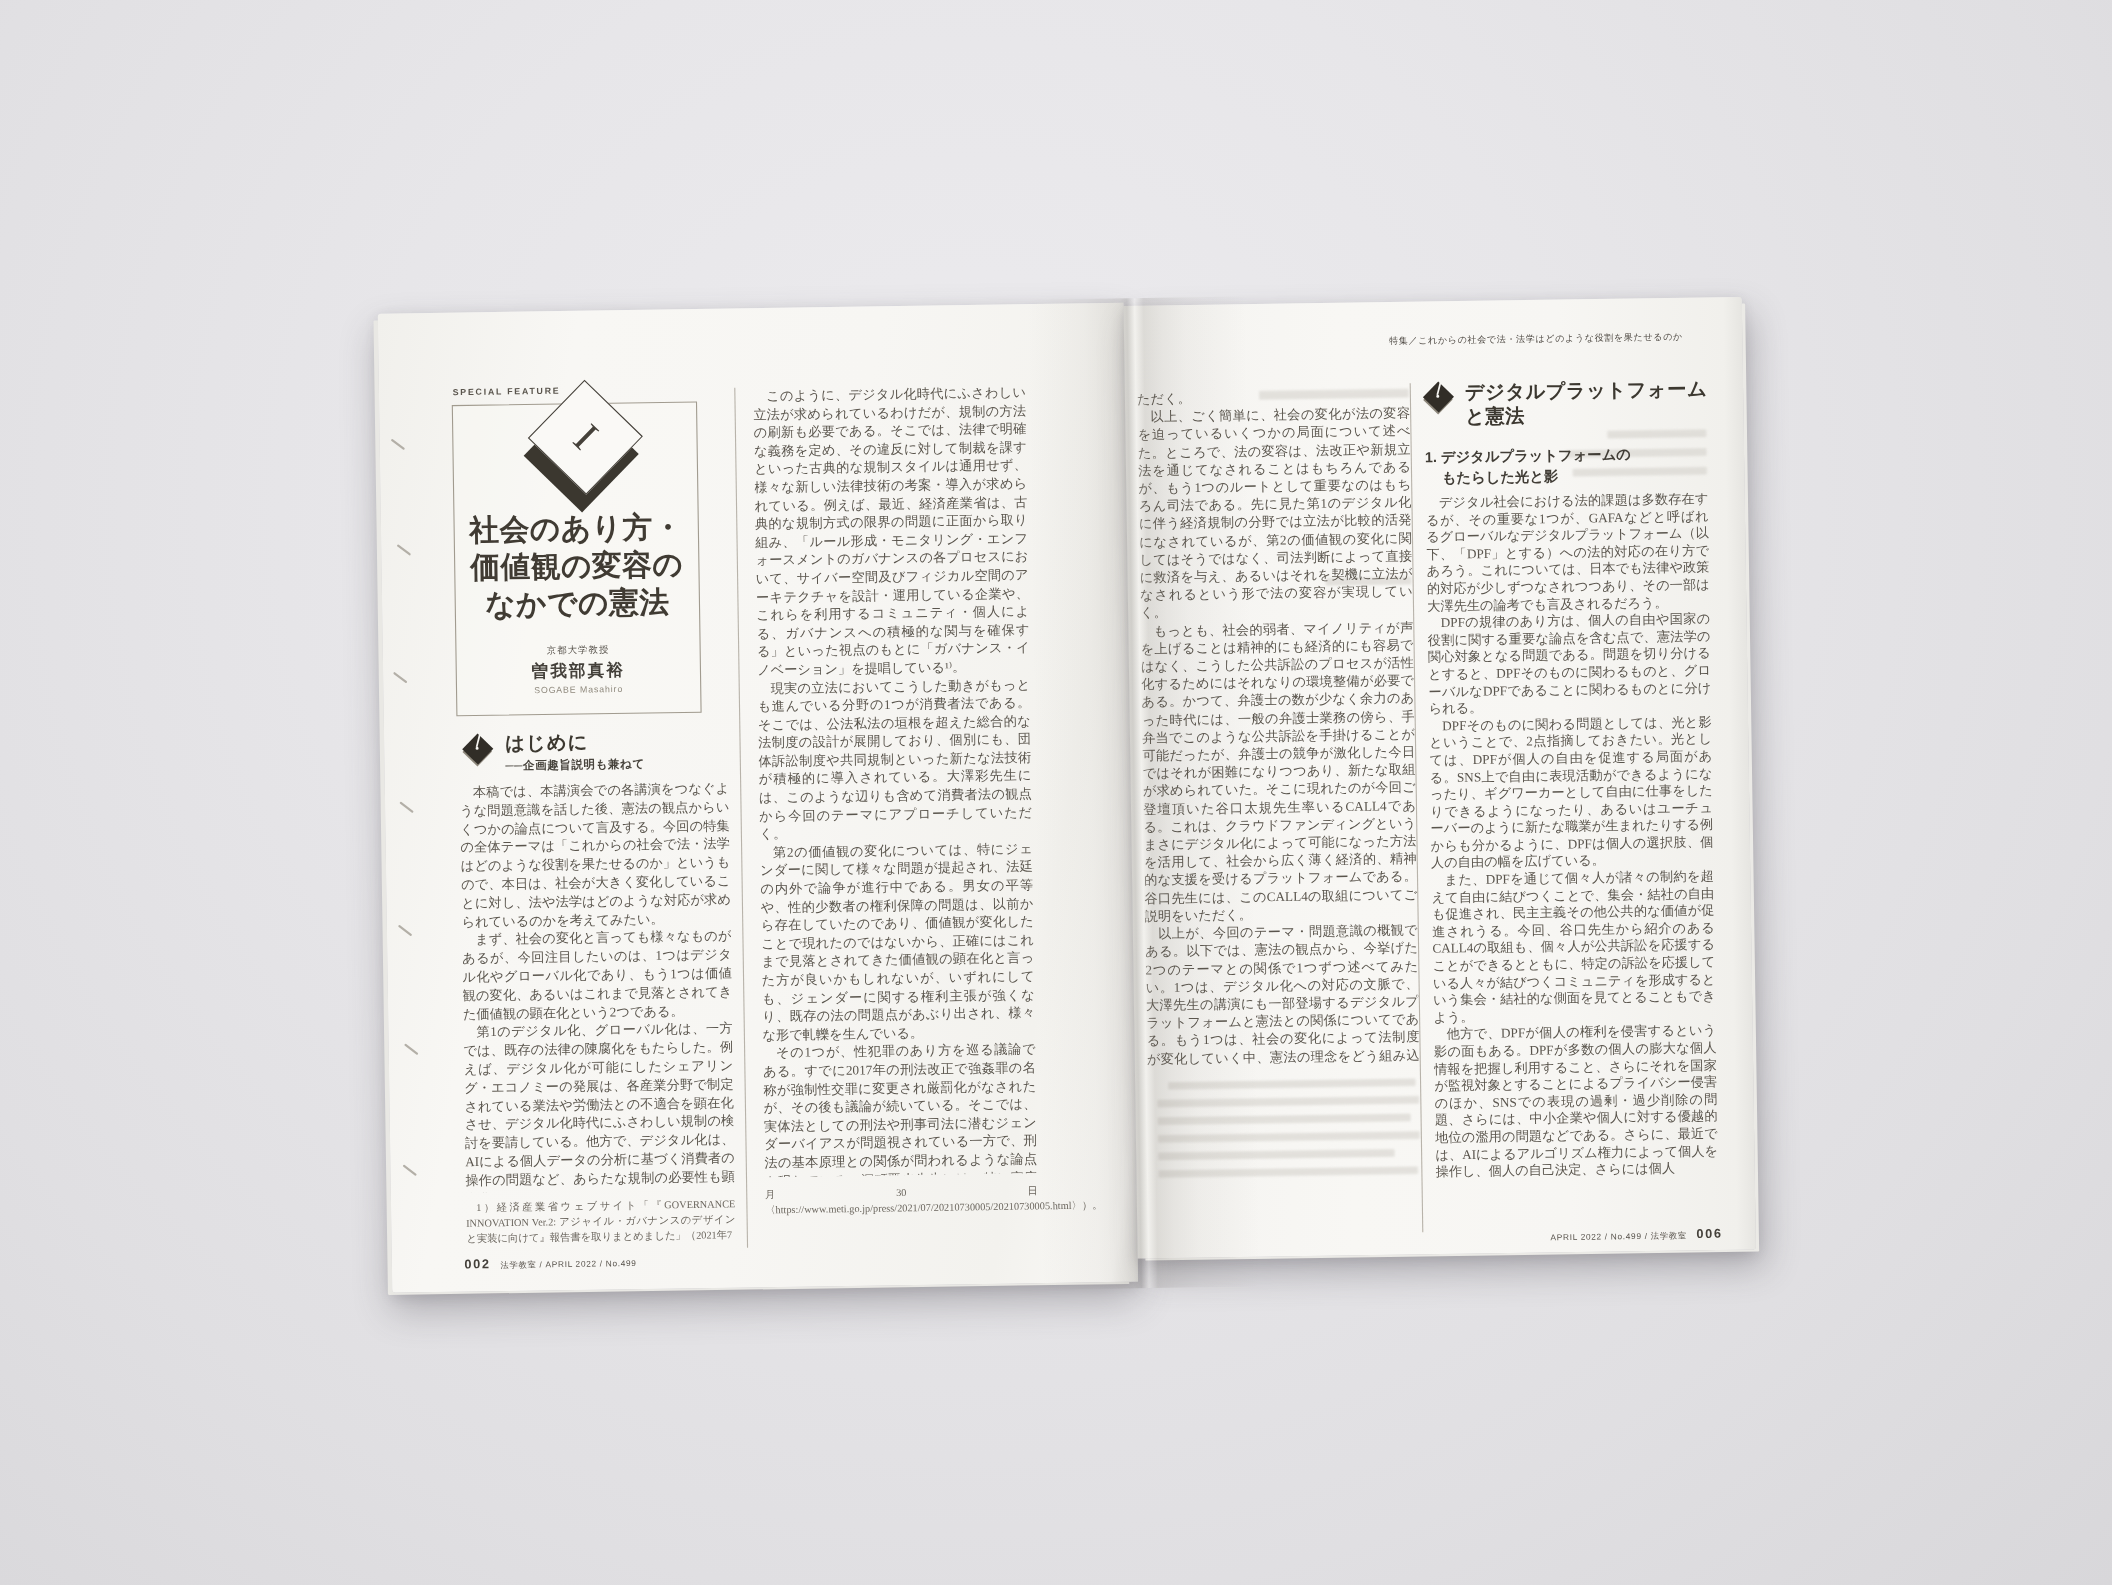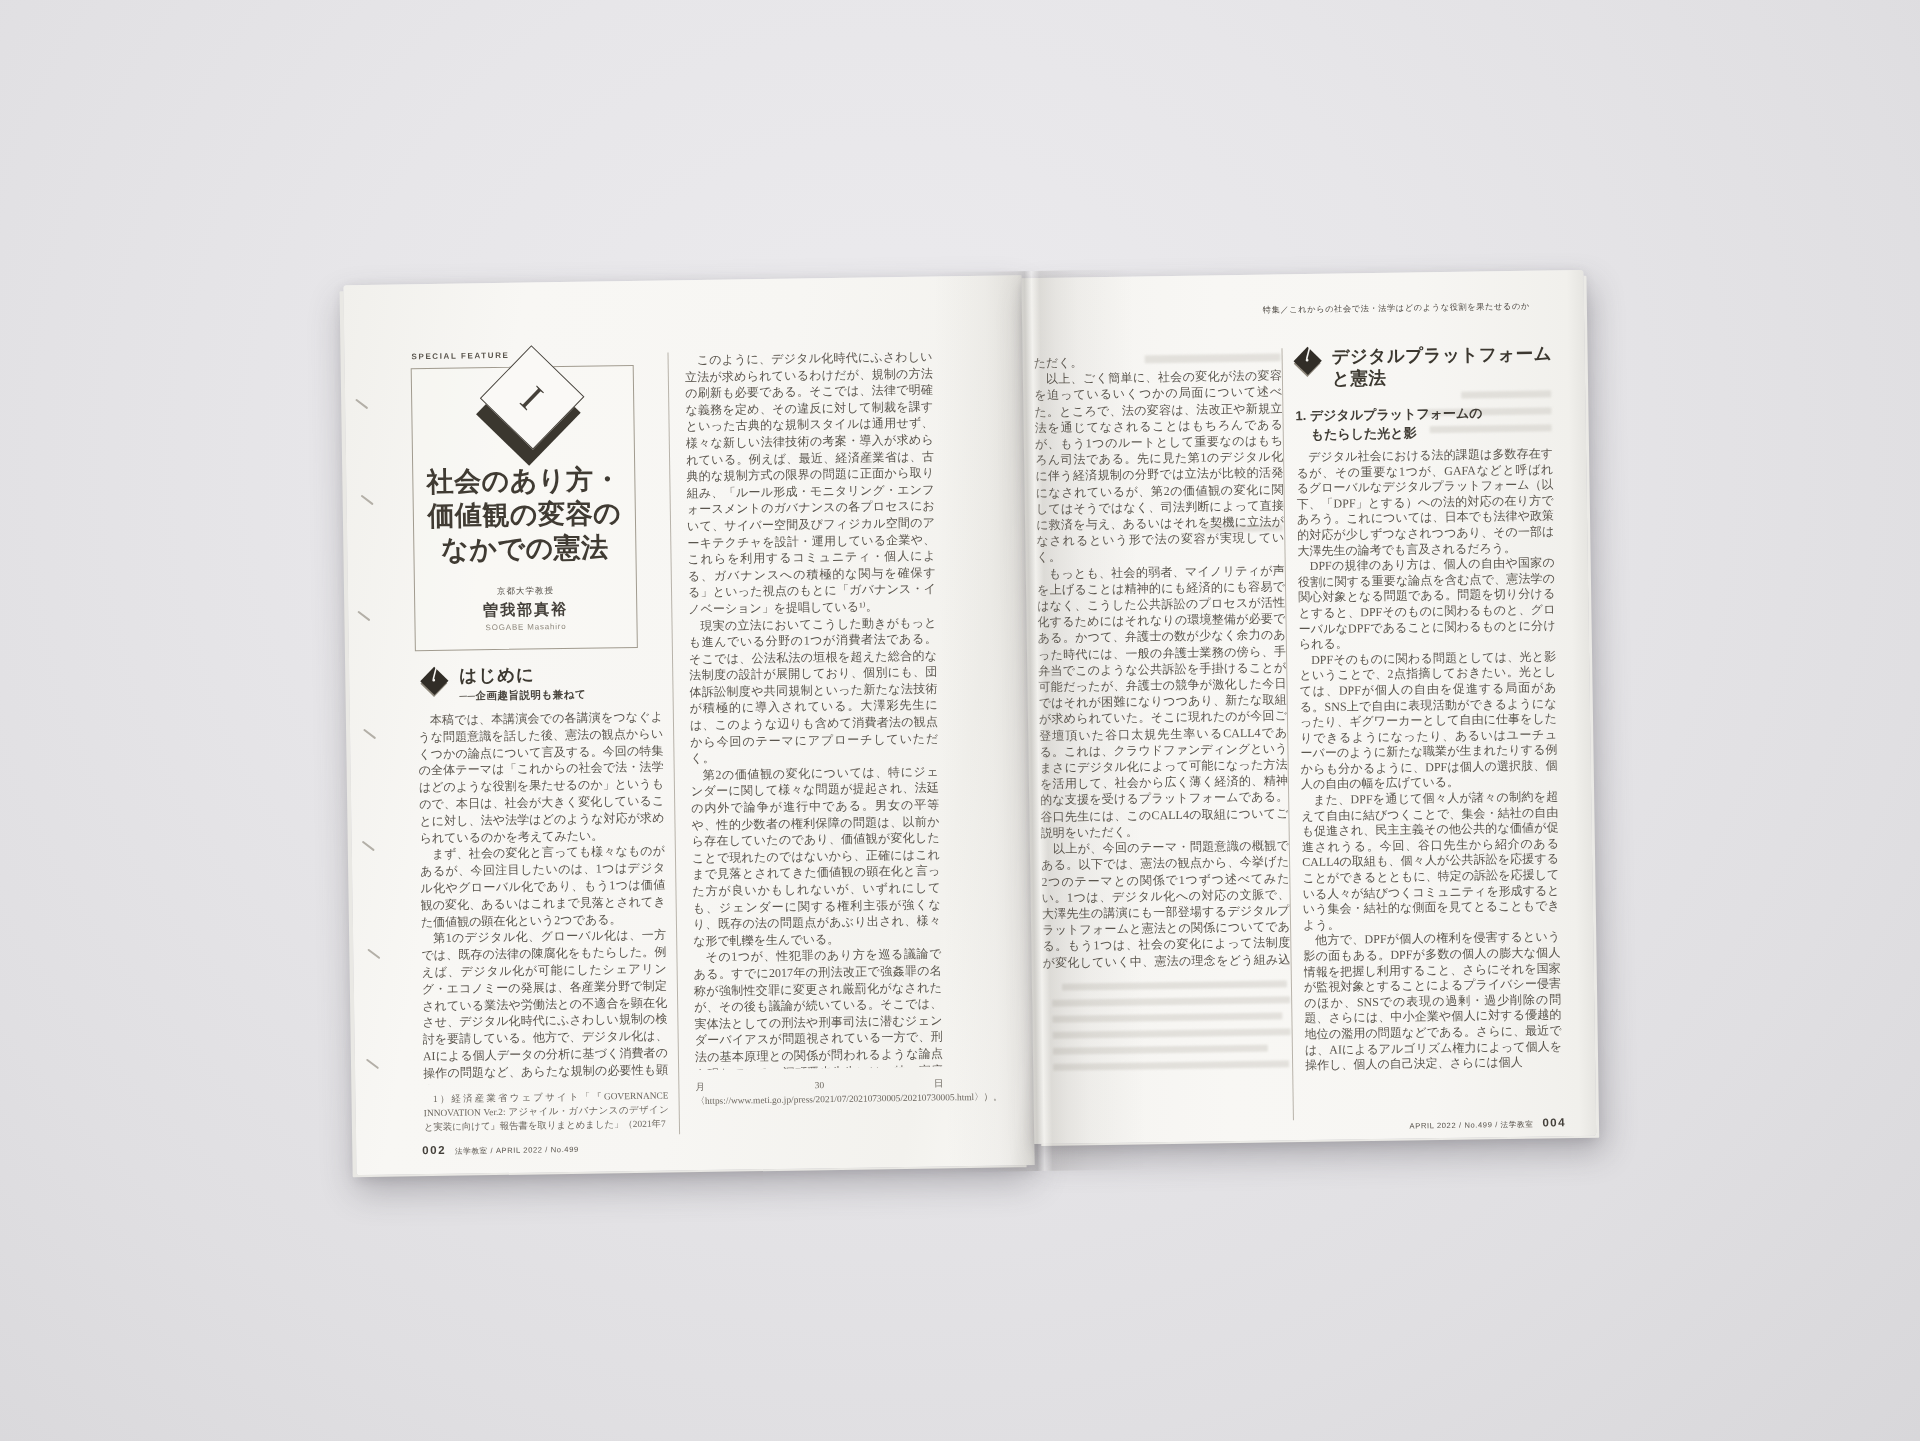--- a/index.html
+++ b/index.html
@@ -236,19 +236,19 @@
       <div class="body-col r-col2">
         <p>デジタル社会における法的課題は多数存在するが、その重要な1つが、GAFAなどと呼ばれるグローバルなデジタルプラットフォーム（以下、「DPF」とする）への法的対応の在り方であろう。これについては、日本でも法律や政策的対応が少しずつなされつつあり、その一部は大澤先生の論考でも言及されるだろう。</p>
         <p>DPFの規律のあり方は、個人の自由や国家の役割に関する重要な論点を含む点で、憲法学の関心対象となる問題である。問題を切り分けるとすると、DPFそのものに関わるものと、グローバルなDPFであることに関わるものとに分けられる。</p>
         <p>DPFそのものに関わる問題としては、光と影ということで、2点指摘しておきたい。光としては、DPFが個人の自由を促進する局面がある。SNS上で自由に表現活動ができるようになったり、ギグワーカーとして自由に仕事をしたりできるようになったり、あるいはユーチューバーのように新たな職業が生まれたりする例からも分かるように、DPFは個人の選択肢、個人の自由の幅を広げている。</p>
         <p>また、DPFを通じて個々人が諸々の制約を超えて自由に結びつくことで、集会・結社の自由も促進され、民主主義その他公共的な価値が促進されうる。今回、谷口先生から紹介のあるCALL4の取組も、個々人が公共訴訟を応援することができるとともに、特定の訴訟を応援している人々が結びつくコミュニティを形成するという集会・結社的な側面を見てとることもできよう。</p>
         <p>他方で、DPFが個人の権利を侵害するという影の面もある。DPFが多数の個人の膨大な個人情報を把握し利用すること、さらにそれを国家が監視対象とすることによるプライバシー侵害のほか、SNSでの表現の過剰・過少削除の問題、さらには、中小企業や個人に対する優越的地位の濫用の問題などである。さらに、最近では、AIによるアルゴリズム権力によって個人を操作し、個人の自己決定、さらには個人</p>
       </div>
 
       <div class="page-footer pf-right">
         <span>APRIL 2022 / No.499 / 法学教室</span>
-        <span class="page-num">004</span>
+        <span class="page-num">006</span>
       </div>
     </div>
 
     <div class="fold"></div>
   </div>
 </div>
 
 </body></html>

